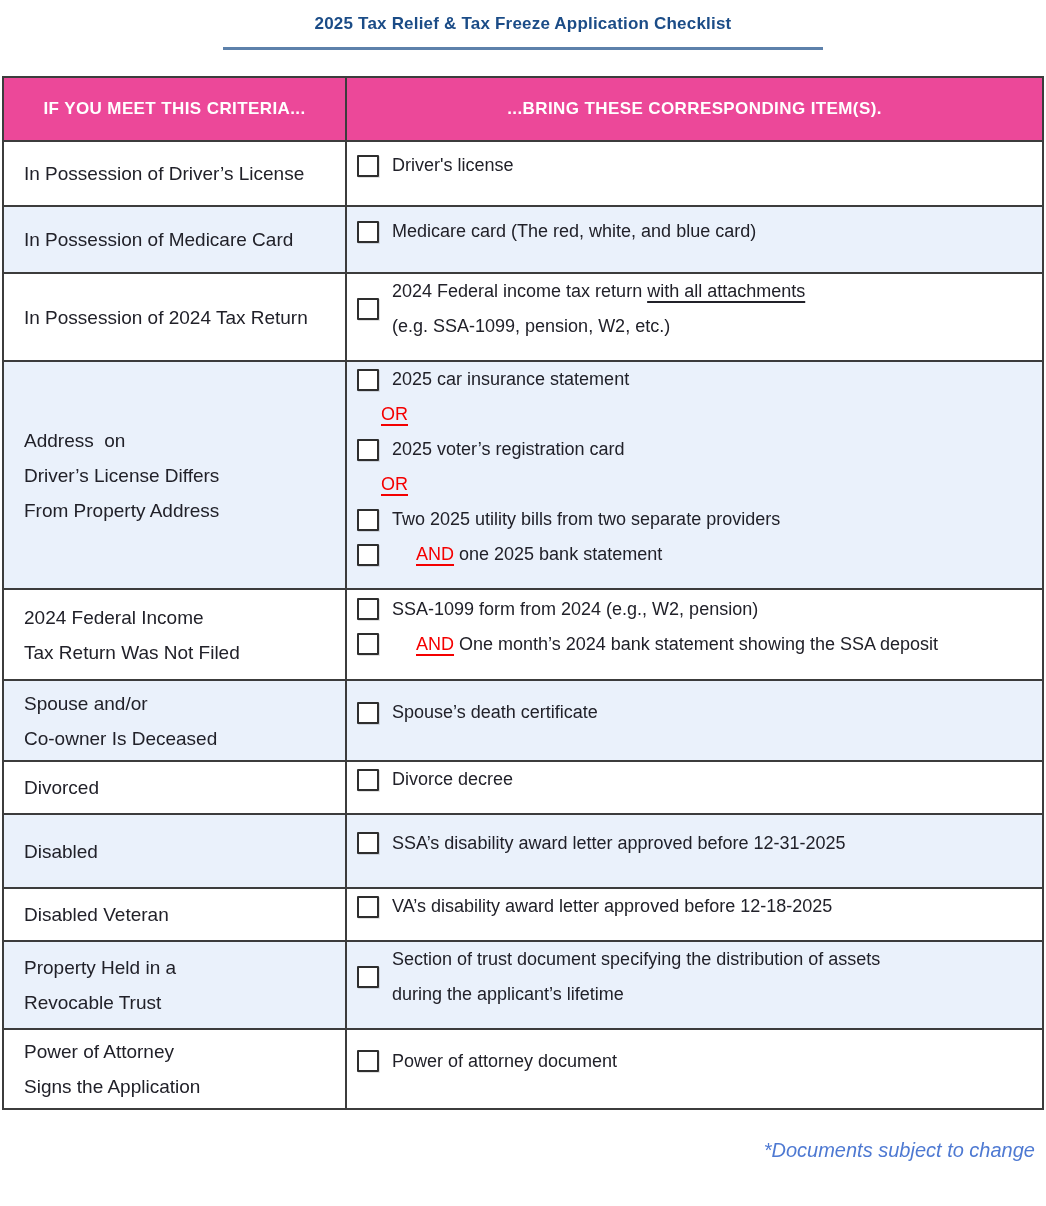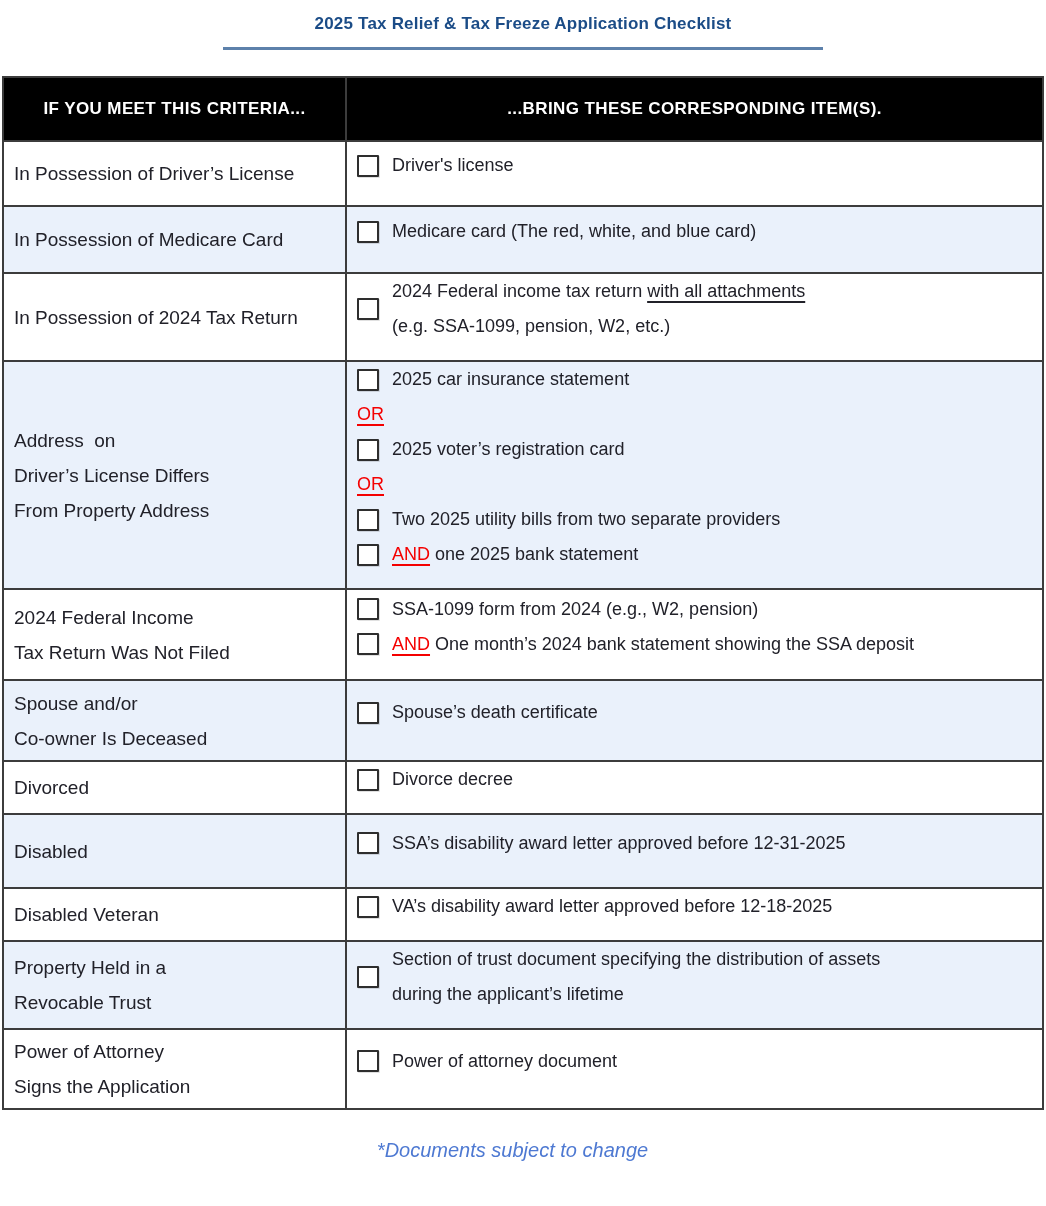--- a/index.html
+++ b/index.html
@@ -25,21 +25,21 @@
     width:1042px;
     margin:26px 2px 0 2px;
     table-layout:fixed;
   }
   table.checklist, table.checklist th, table.checklist td{
     border:2px solid #3C3C3C;
   }
   col.c1{width:343px;}
   thead tr{height:64px;}
   th{
-    background:#000000;
+    background:#ec4899;
     color:#ffffff;
     font-size:17px;
     font-weight:700;
     letter-spacing:.4px;
     text-align:center;
     vertical-align:middle;
   }
   tbody tr:nth-child(even) td{background:#EAF1FB;}
   tbody tr:nth-child(1){height:65px;}
   tbody tr:nth-child(2){height:67px;}
@@ -47,21 +47,21 @@
   tbody tr:nth-child(4){height:221px;}
   tbody tr:nth-child(5){height:91px;}
   tbody tr:nth-child(6){height:81px;}
   tbody tr:nth-child(7){height:47px;}
   tbody tr:nth-child(8){height:74px;}
   tbody tr:nth-child(9){height:45px;}
   tbody tr:nth-child(10){height:68px;}
   tbody tr:nth-child(11){height:80px;}
   td{vertical-align:middle;}
   td.criteria{
-    padding:0 6px 0 10px;
+    padding:0 6px 0 20px;
     font-size:19px;
   }
   .cline{
     line-height:35px;
     white-space:pre-wrap;
   }
   td.items{padding:0 8px 16px 10px;font-size:18px;}
   .item{
     display:flex;
     align-items:center;
@@ -80,25 +80,26 @@
   .useg{
     text-decoration:underline;
     text-underline-offset:4px;
     text-decoration-thickness:1.5px;
   }
   .rseg{
     color:#F40000;
     text-decoration:underline;
     text-underline-offset:4px;
     text-decoration-thickness:1.5px;
+    margin-left:24px;
   }
   .footnote{
     margin-top:29px;
-    padding-right:21px;
-    text-align:center;
+    padding-right:11px;
+    text-align:right;
     font-size:20px;
     font-style:italic;
     color:#4E79D2;
   }
 </style>
 </head>
 <body>
 
 <h1 class="page-title">2025 Tax Relief &amp; Tax Freeze Application Checklist</h1>
 <div class="title-rule"></div>

